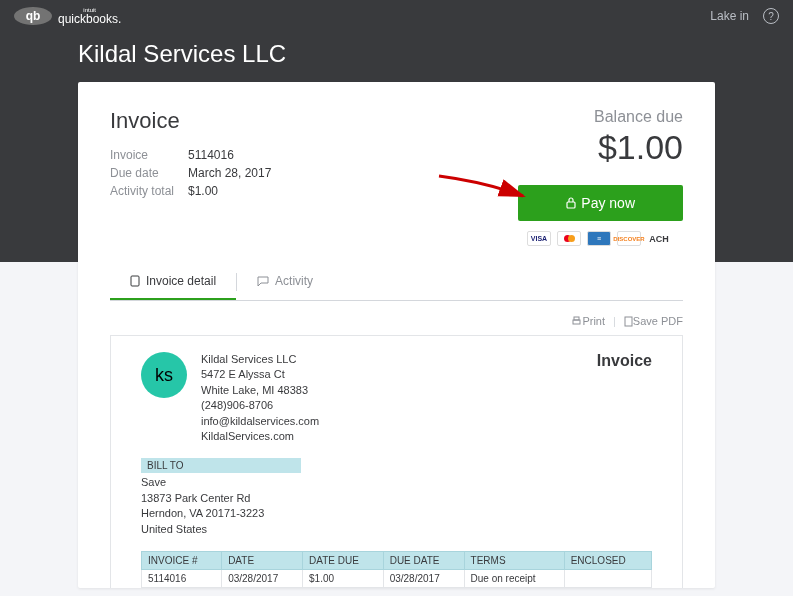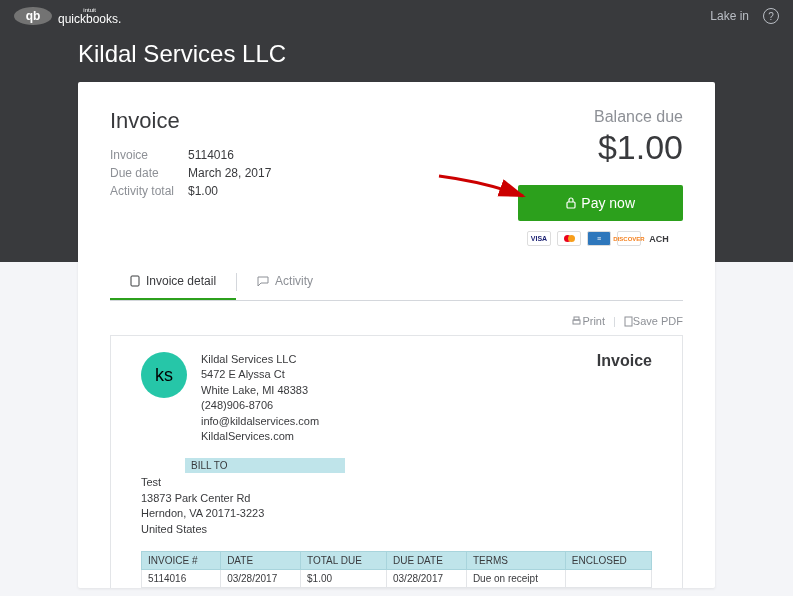--- a/index.html
+++ b/index.html
@@ -257,21 +257,20 @@
       font-size: 16px;
       font-weight: bold;
     }
     .billto {
       background: #bfe4ea;
       padding: 2px 6px;
       font-size: 10px;
       color: #393a3d;
       display: inline-block;
       width: 160px;
-      margin-left: 44px;
     }
     .billto-addr {
       line-height: 1.4;
       margin-top: 2px;
     }
     .inv-table {
       width: 100%;
       border-collapse: collapse;
       margin-top: 14px;
       font-size: 10px;
@@ -421,32 +420,32 @@
             <div>(248)906-8706</div>
             <div>info@kildalservices.com</div>
             <div>KildalServices.com</div>
           </div>
         </div>
         <div class="doc-title">Invoice</div>
       </div>
       <div>
         <div class="billto">BILL TO</div>
         <div class="billto-addr">
-          <div>Test</div>
+          <div>Save</div>
           <div>13873 Park Center Rd</div>
           <div>Herndon, VA 20171-3223</div>
           <div>United States</div>
         </div>
       </div>
       <table class="inv-table">
         <tbody>
             <tr>
           <th>INVOICE #</th>
           <th>DATE</th>
-          <th>TOTAL DUE</th>
+          <th>DATE DUE</th>
           <th>DUE DATE</th>
           <th>TERMS</th>
           <th>ENCLOSED</th>
         </tr>
         <tr>
           <td>5114016</td>
           <td>03/28/2017</td>
           <td>$1.00</td>
           <td>03/28/2017</td>
           <td>Due on receipt</td>

